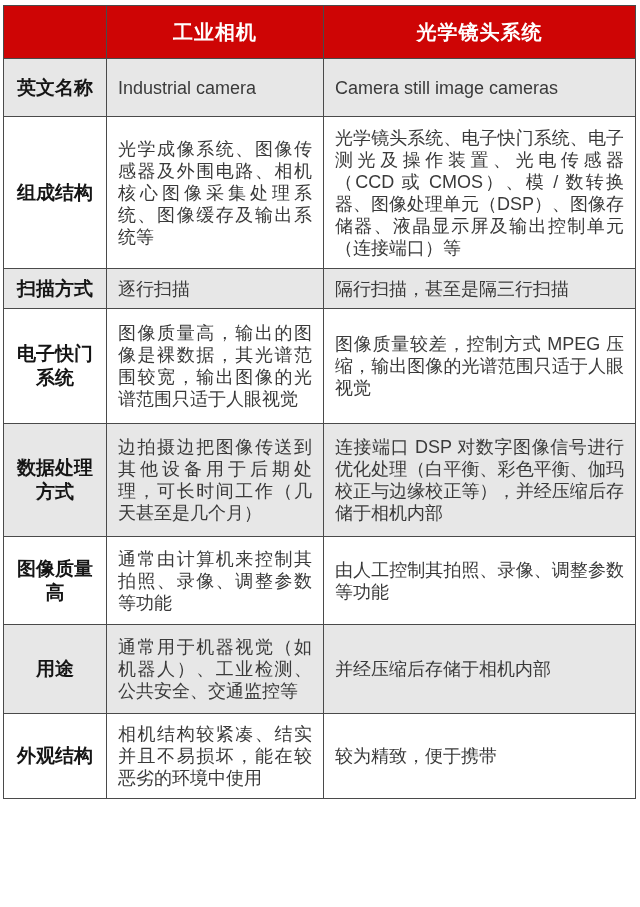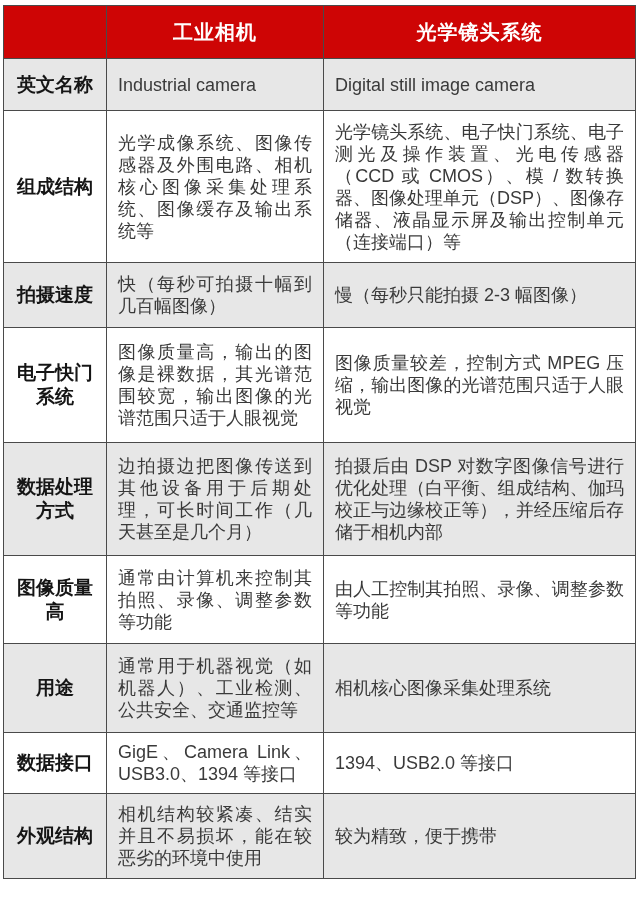--- a/index.html
+++ b/index.html
@@ -62,21 +62,21 @@
   tbody td.cell {
     color: var(--body-text);
     font-size: 18px;
     line-height: 22px;
     padding: 8px 11px;
     text-align: justify;
     text-justify: inter-character;
     word-break: break-word;
   }
   
-  tr.h50  { height: 52px; }
+  tr.h50  { height: 58px; }
   tr.h152 { height: 152px; }
   tr.h40  { height: 40px; }
   tr.h65  { height: 65px; }
   tr.h115 { height: 115px; }
   tr.h113 { height: 113px; }
   tr.h88  { height: 88px; }
   tr.h89  { height: 89px; }
   tr.h58  { height: 58px; }
   tr.h85  { height: 85px; }
 </style>
@@ -94,56 +94,51 @@
       <tr>
         <th></th>
         <th>工业相机</th>
         <th>光学镜头系统</th>
       </tr>
     </thead>
     <tbody>
       <tr class="h50">
         <th class="label">英文名称</th>
         <td class="cell">Industrial camera</td>
-        <td class="cell">Digital still image camera</td>
+        <td class="cell">Camera still image cameras</td>
       </tr>
       <tr class="h152">
         <th class="label">组成结构</th>
         <td class="cell">光学成像系统、图像传感器及外围电路、相机核心图像采集处理系统、图像缓存及输出系统等</td>
         <td class="cell">光学镜头系统、电子快门系统、电子测光及操作装置、光电传感器（CCD 或 CMOS）、模 / 数转换器、图像处理单元（DSP）、图像存储器、液晶显示屏及输出控制单元（连接端口）等</td>
       </tr>
-      <tr class="h65">
-        <th class="label">拍摄速度</th>
-        <td class="cell">快（每秒可拍摄十幅到几百幅图像）</td>
-        <td class="cell">慢（每秒只能拍摄 2-3 幅图像）</td>
+      <tr class="h40">
+        <th class="label">扫描方式</th>
+        <td class="cell">逐行扫描</td>
+        <td class="cell">隔行扫描，甚至是隔三行扫描</td>
       </tr>
       <tr class="h115">
         <th class="label">电子快门系统</th>
         <td class="cell">图像质量高，输出的图像是裸数据，其光谱范围较宽，输出图像的光谱范围只适于人眼视觉</td>
         <td class="cell">图像质量较差，控制方式 MPEG 压缩，输出图像的光谱范围只适于人眼视觉</td>
       </tr>
       <tr class="h113">
         <th class="label">数据处理方式</th>
         <td class="cell">边拍摄边把图像传送到其他设备用于后期处理，可长时间工作（几天甚至是几个月）</td>
-        <td class="cell">拍摄后由 DSP 对数字图像信号进行优化处理（白平衡、组成结构、伽玛校正与边缘校正等），并经压缩后存储于相机内部</td>
+        <td class="cell">连接端口 DSP 对数字图像信号进行优化处理（白平衡、彩色平衡、伽玛校正与边缘校正等），并经压缩后存储于相机内部</td>
       </tr>
       <tr class="h88">
         <th class="label">图像质量高</th>
         <td class="cell">通常由计算机来控制其拍照、录像、调整参数等功能</td>
         <td class="cell">由人工控制其拍照、录像、调整参数等功能</td>
       </tr>
       <tr class="h89">
         <th class="label">用途</th>
         <td class="cell">通常用于机器视觉（如机器人）、工业检测、公共安全、交通监控等</td>
-        <td class="cell">相机核心图像采集处理系统</td>
-      </tr>
-      <tr class="h58">
-        <th class="label">数据接口</th>
-        <td class="cell">GigE、Camera Link、USB3.0、1394 等接口</td>
-        <td class="cell">1394、USB2.0 等接口</td>
+        <td class="cell">并经压缩后存储于相机内部</td>
       </tr>
       <tr class="h85">
         <th class="label">外观结构</th>
         <td class="cell">相机结构较紧凑、结实并且不易损坏，能在较恶劣的环境中使用</td>
         <td class="cell">较为精致，便于携带</td>
       </tr>
     </tbody>
   </table>
 </div>
 

